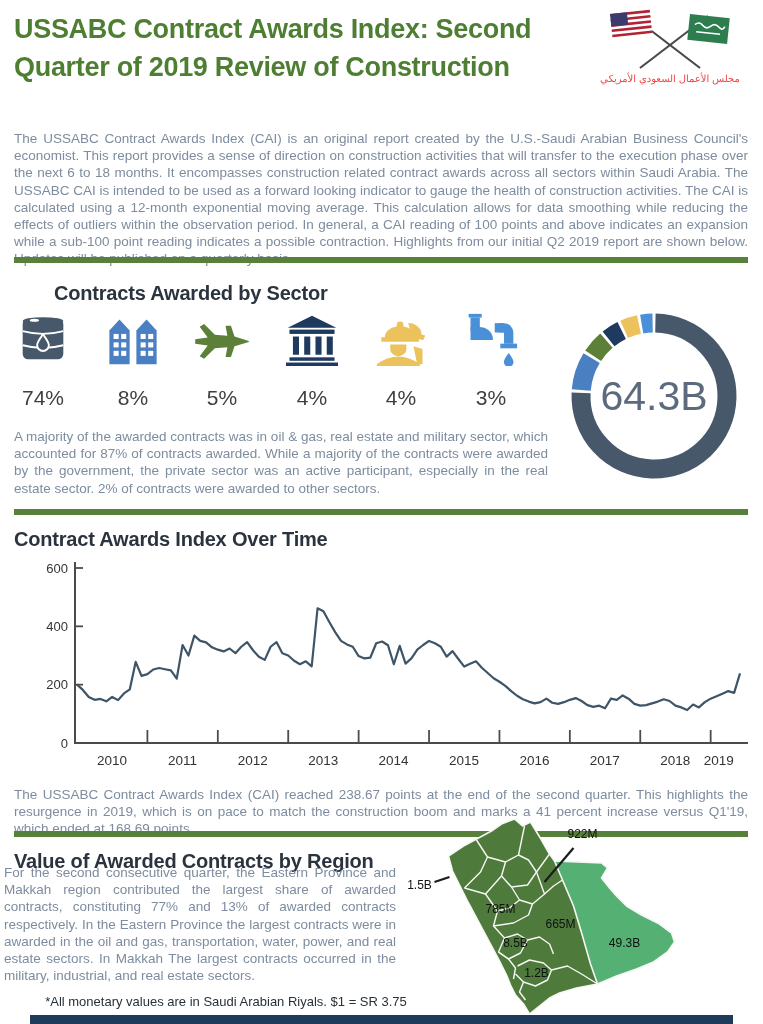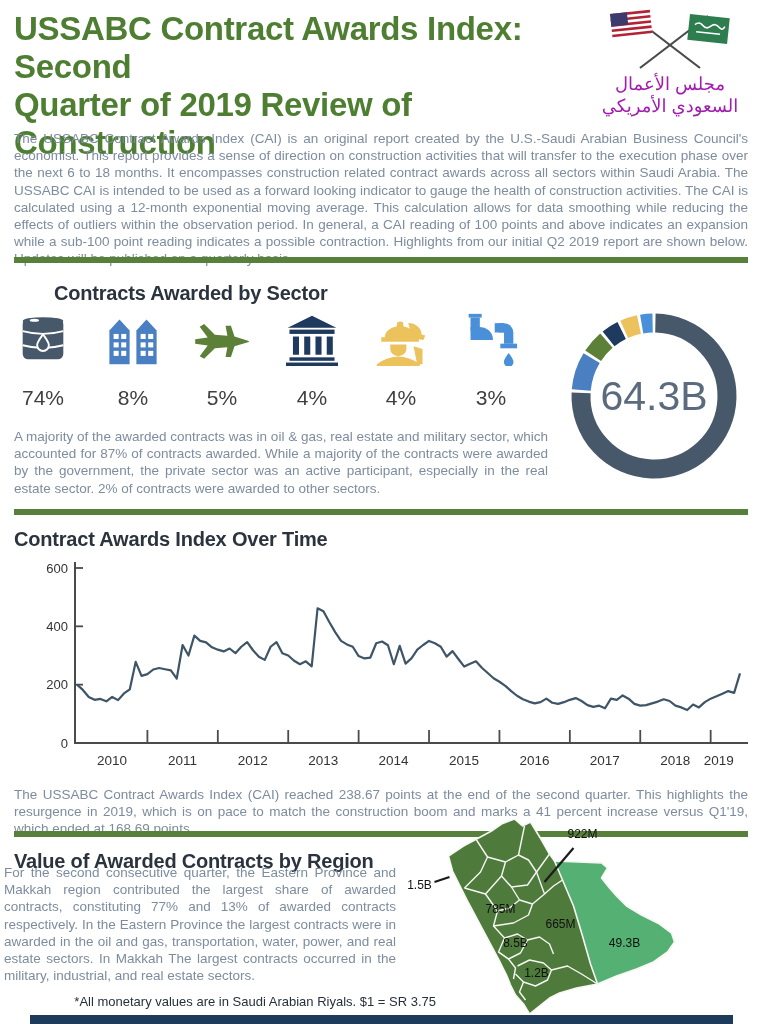--- a/index.html
+++ b/index.html
@@ -4,26 +4,26 @@
 <style>
   html,body{margin:0;padding:0;}
   body{
     width:763px;height:1024px;position:relative;background:#ffffff;
     font-family:"Liberation Sans",sans-serif;overflow:hidden;
   }
   .abs{position:absolute;}
   
   .title{
     left:14px;top:10px;width:575px;
-    font-size:33px;font-weight:bold;line-height:38px;letter-spacing:-0.3px;
+    font-size:27px;font-weight:bold;line-height:38px;letter-spacing:-0.3px;
     color:#4e7e32;
   }
   .logo{left:588px;top:8px;width:164px;text-align:center;}
   .logo .flags{display:block;margin:0 auto;}
-  .logo .arabic{font-size:18px;color:#a21caf;margin-top:1px;direction:rtl;}
+  .logo .arabic{font-size:10px;color:#ef4444;margin-top:1px;direction:rtl;}
   .logo .english{font-size:11px;color:#43484d;margin-top:3px;letter-spacing:-0.2px;}
   
   .para{
     color:#7d8c9e;font-size:13.5px;line-height:17.2px;text-align:justify;
   }
   .intro{left:14px;top:130px;width:734px;}
   .divider{left:14px;width:734px;height:6px;background:#57803a;}
   .h2{
     left:14px;font-size:20px;font-weight:bold;color:#2b343e;letter-spacing:-0.2px;
   }
@@ -32,21 +32,21 @@
   .sector-col .icn{height:54px;display:flex;align-items:flex-end;justify-content:center;}
   .sector-pct{font-size:21px;color:#3f3f3f;margin-top:20px;}
   .sector-note{left:14px;top:428px;width:534px;}
   
   #donut-svg{left:562px;top:304px;}
   
   #line-svg{left:14px;top:558px;}
   .cai-note{left:14px;top:786px;width:734px;}
   
   .region-para{left:4px;top:864px;width:392px;}
-  .footnote{left:16px;top:994px;width:420px;font-size:13px;color:#27313a;text-align:right;}
+  .footnote{left:16px;top:994px;width:420px;font-size:13px;color:#27313a;text-align:center;}
   #map-svg{left:400px;top:816px;}
   .footer-bar{left:30px;top:1015px;width:703px;height:9px;background:#1e3b5c;}
 </style>
 </head>
 <body>
 
 <div class="abs title">
   <div>USSABC Contract Awards Index: Second</div>
   <div>Quarter of 2019 Review of Construction</div>
 </div>

